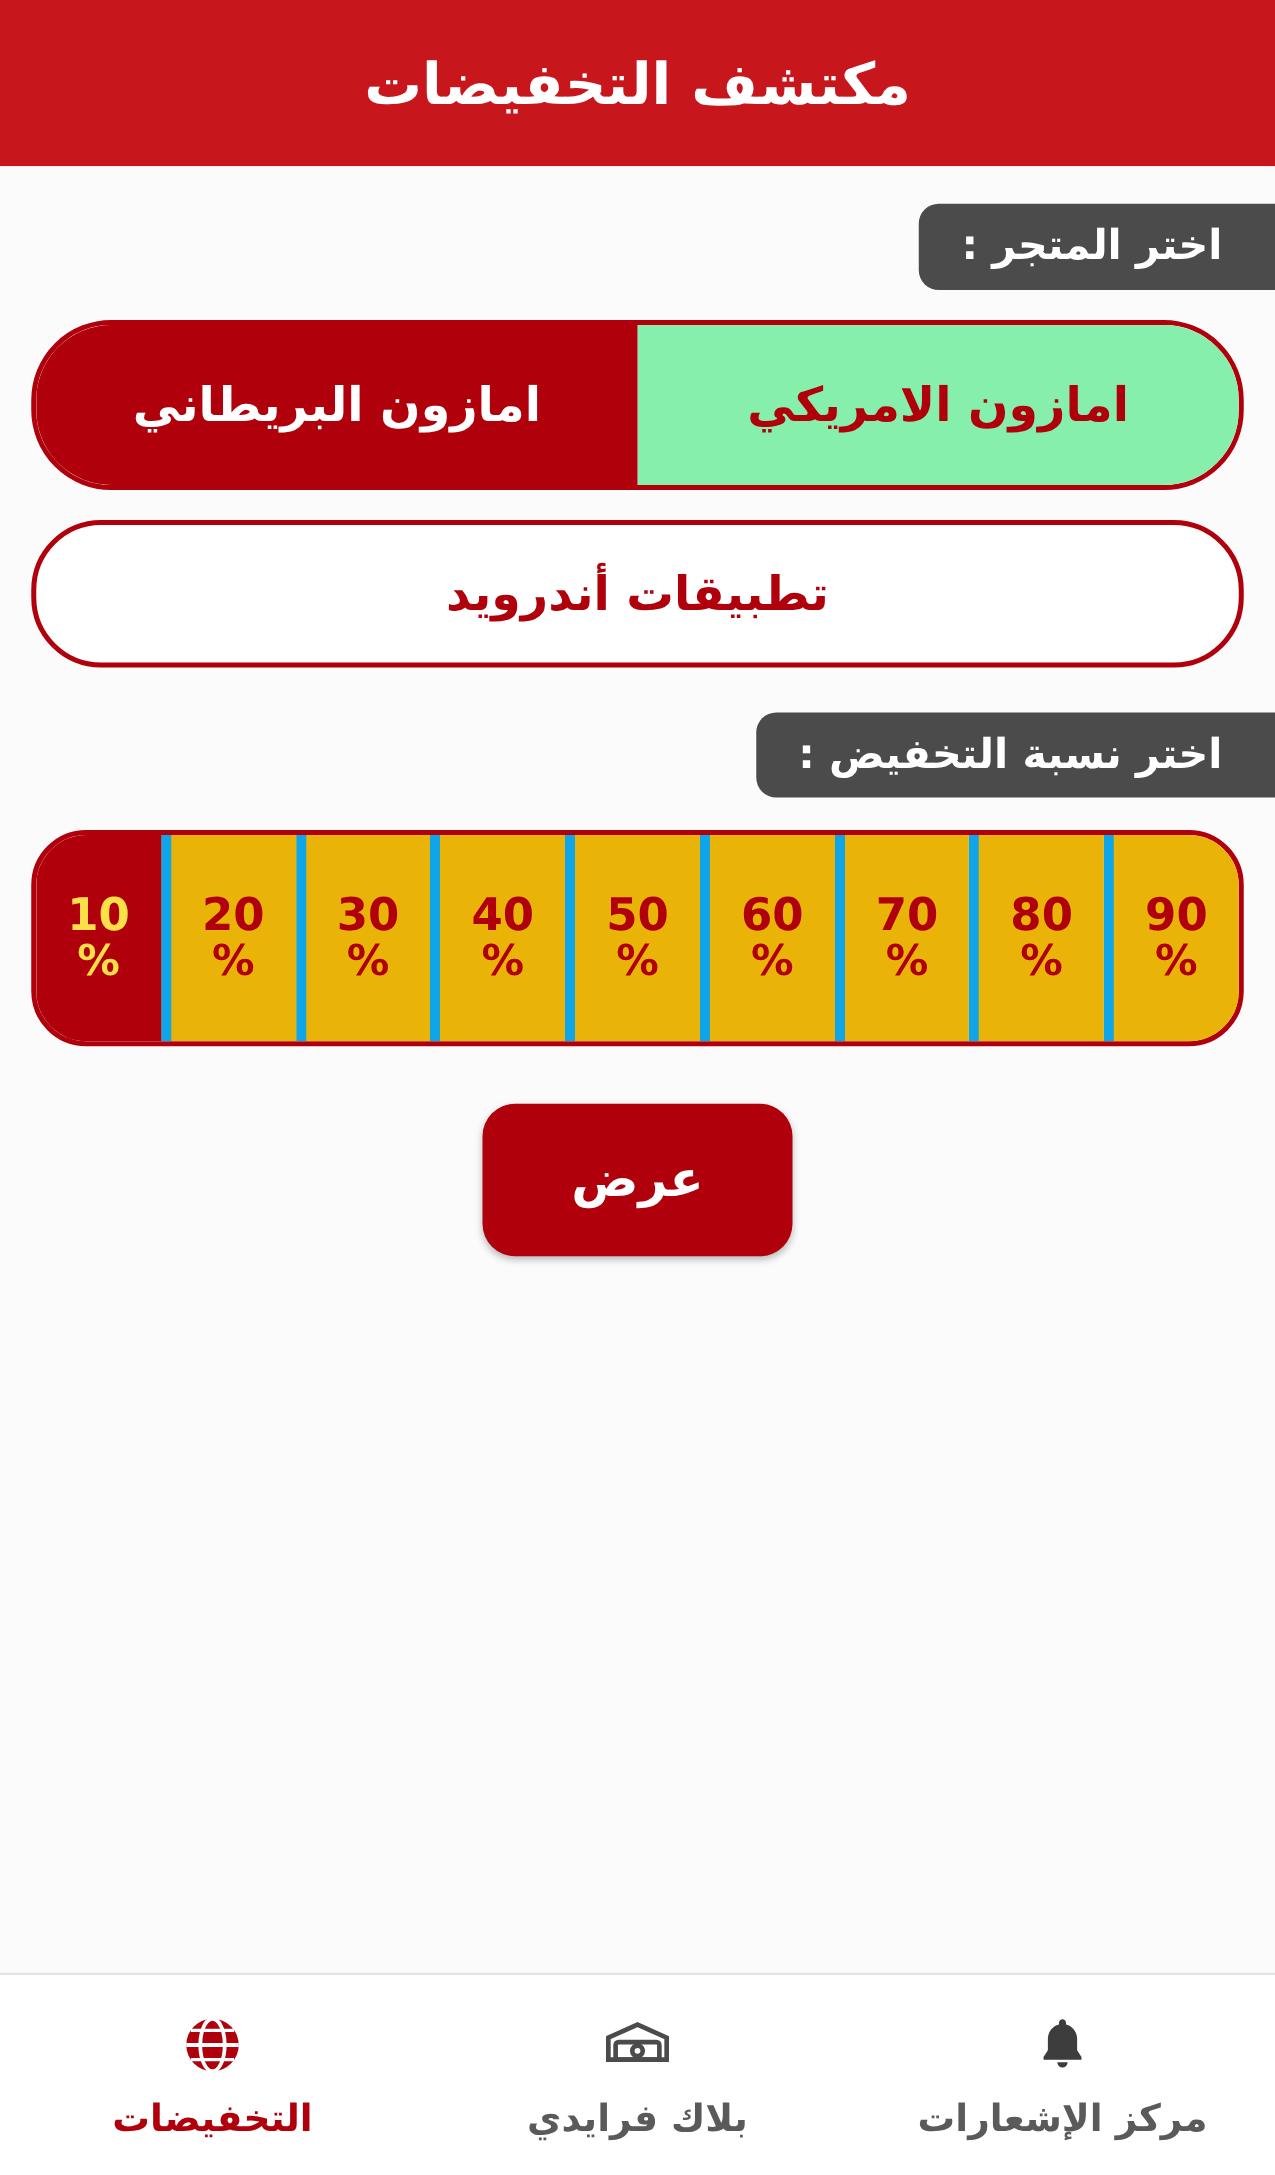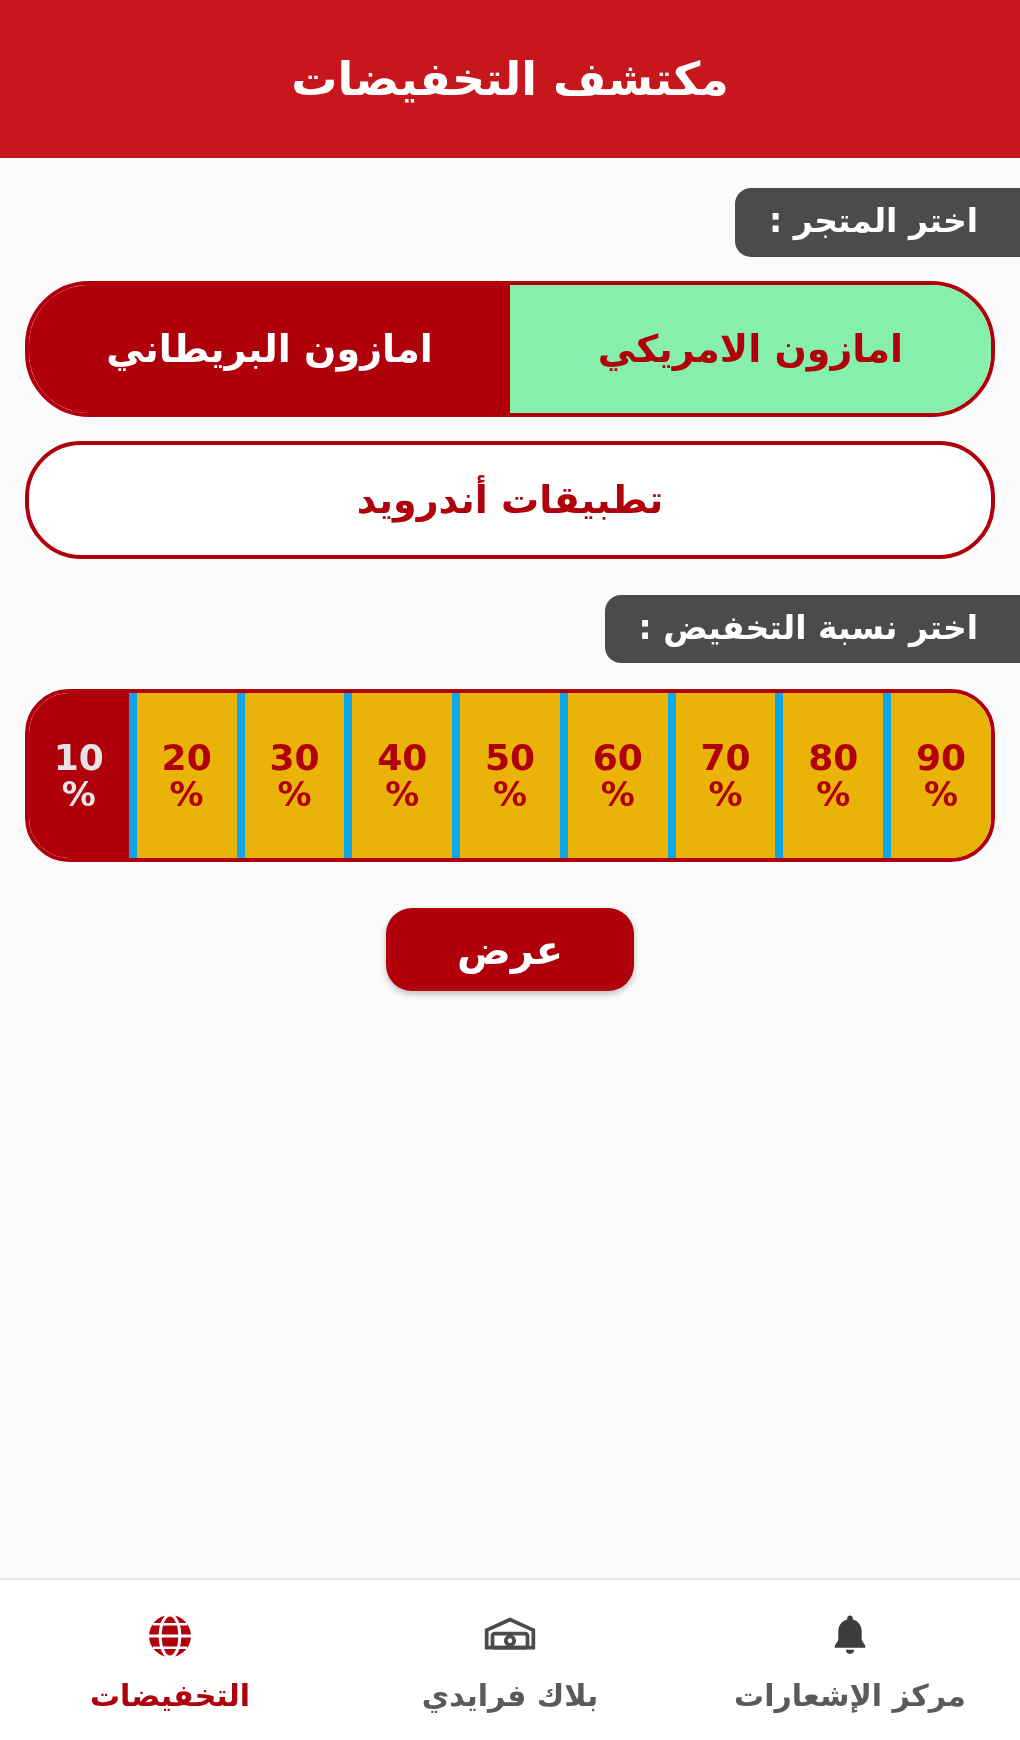--- a/index.html
+++ b/index.html
@@ -17,21 +17,21 @@
     position: relative;
     width: 1020px;
     height: 1740px;
     background: #fbfbfb;
     display: flex;
     flex-direction: column;
   }
 
   
   .appbar {
-    height: 158px;
+    height: 133px;
     background: #c8161d;
     display: flex;
     align-items: center;
     justify-content: center;
     flex: 0 0 auto;
   }
   .appbar-title {
     color: #ffffff;
     font-size: 46px;
     font-weight: bold;
@@ -134,34 +134,34 @@
     font-weight: bold;
     color: #b0000b;
     background: #eab308;
     border-left: 8px solid #0ea5e9;
     cursor: pointer;
     line-height: 1.05;
   }
   .percent-cell:last-child { border-left: none; }
   .percent-cell.active {
     background: #b0000b;
-    color: #e5e5e5;
+    color: #fde047;
   }
   .percent-cell .num { display: block; }
   .percent-cell .sym { display: block; font-size: 34px; }
 
   
   .show-btn-row {
     display: flex;
     justify-content: center;
     margin-top: 46px;
   }
   .show-btn {
     width: 248px;
-    height: 83px;
+    height: 122px;
     background: #b0000b;
     color: #ffffff;
     border: none;
     border-radius: 26px;
     font-size: 40px;
     font-weight: bold;
     font-family: "DejaVu Sans", "Liberation Sans", sans-serif;
     cursor: pointer;
     box-shadow: 0 3px 6px rgba(0,0,0,0.25);
   }

